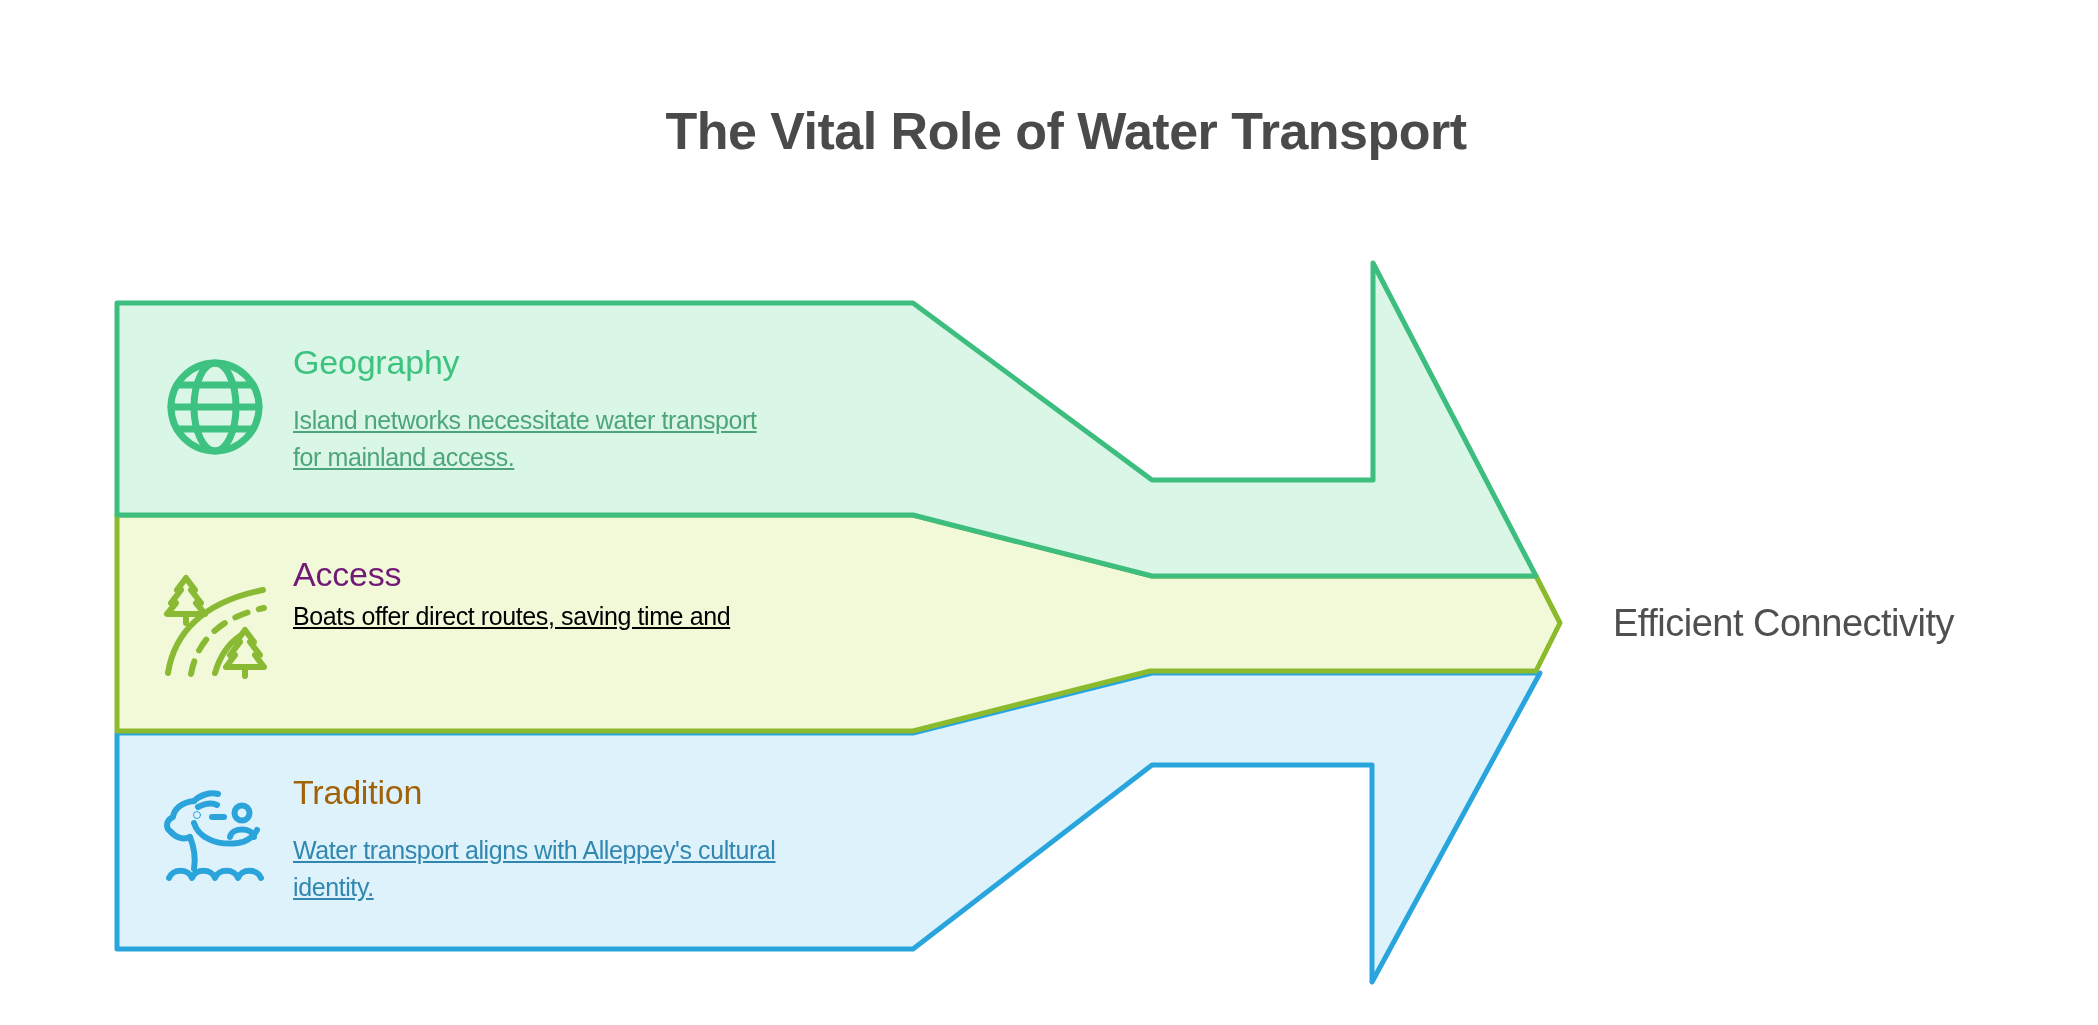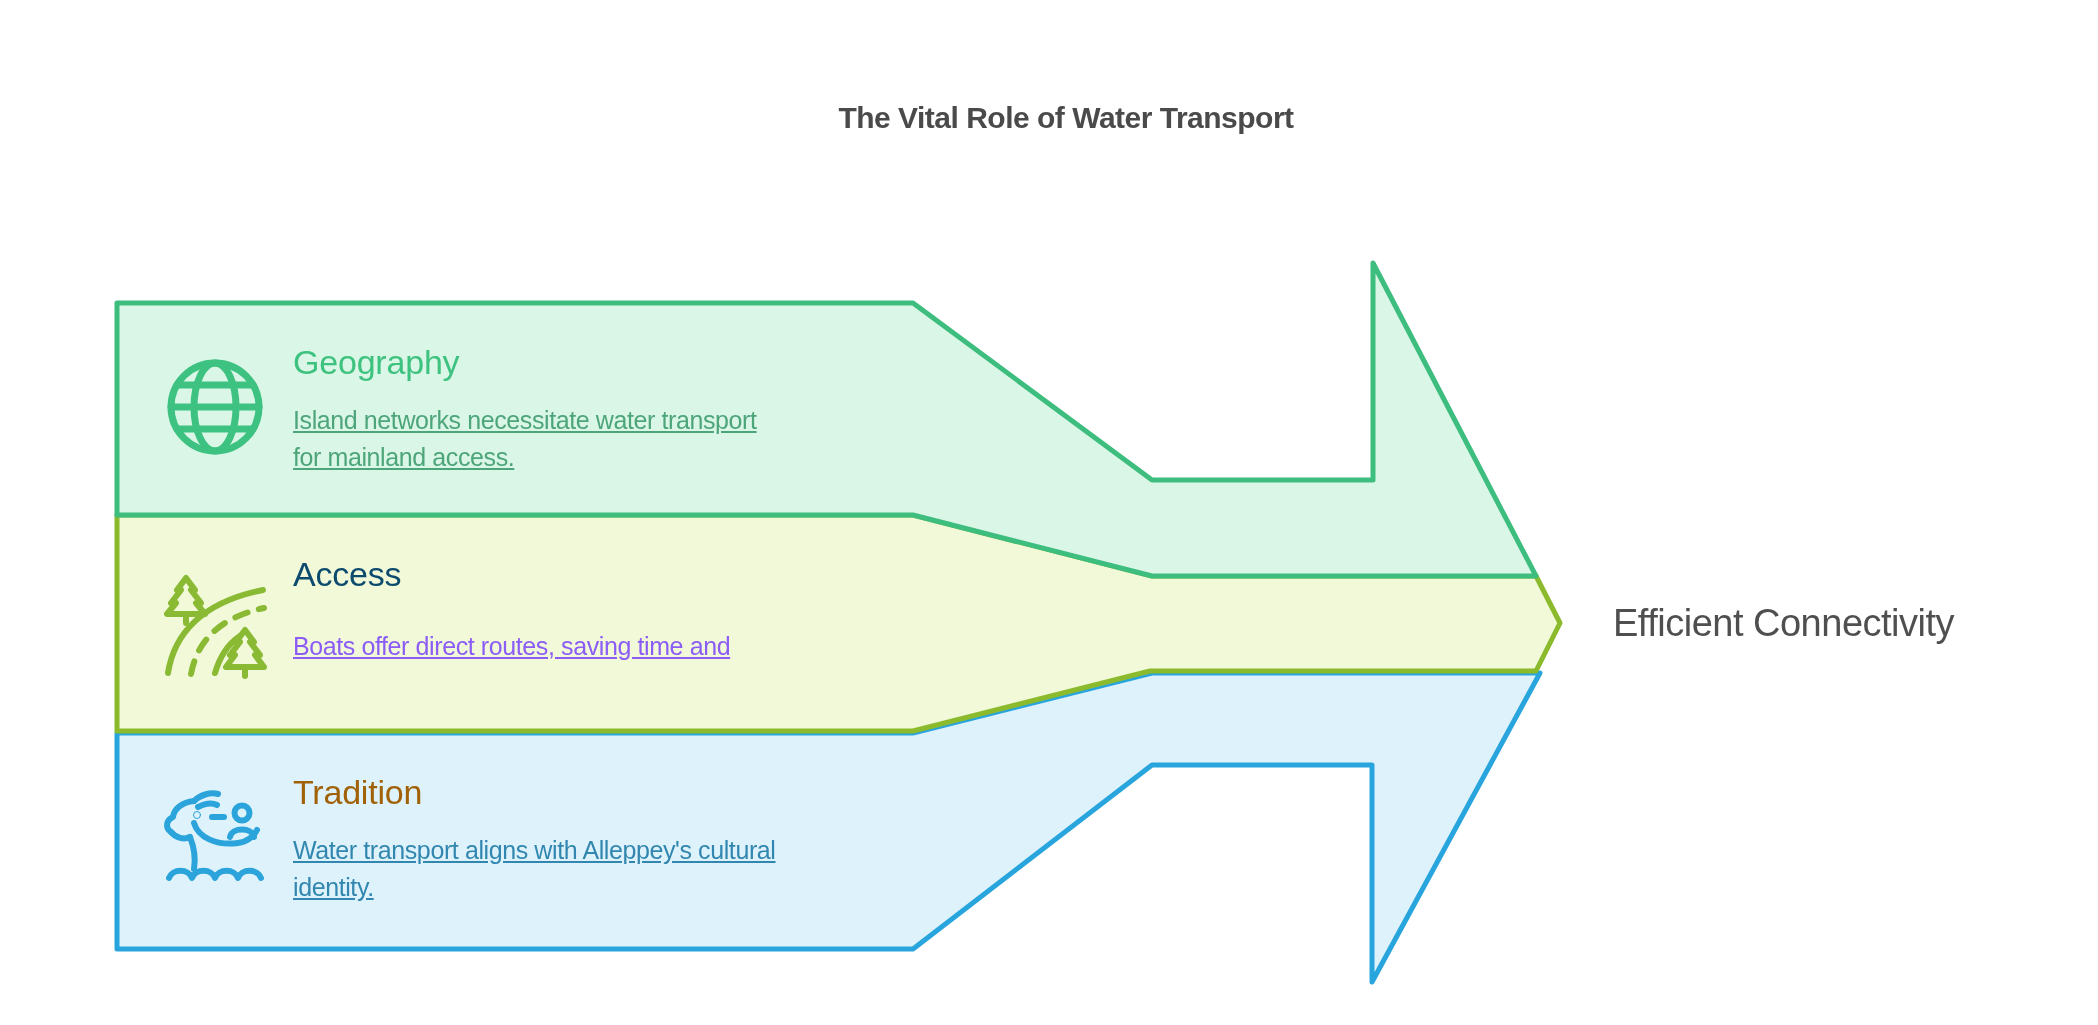--- a/index.html
+++ b/index.html
@@ -5,29 +5,29 @@
   html,body{margin:0;padding:0;background:#ffffff;}
   body{width:2098px;height:1025px;position:relative;overflow:hidden;
        font-family:"Liberation Sans","DejaVu Sans",sans-serif;}
   .abs{position:absolute;}
   #shapes{position:absolute;left:0;top:0;}
   .shape{stroke-width:5;stroke-linejoin:round;}
   .shape.geo {fill:#daf6e6;stroke:#3dbd7e;}
   .shape.acc {fill:#f1f9d8;stroke:#8cba2d;}
   .shape.trad{fill:#def2fc;stroke:#29a5dd;}
   .page-title{left:66px;top:101px;width:2000px;text-align:center;
-      font-size:30px;font-weight:700;color:#4a4a4a;letter-spacing:-0.5px;}
+      font-size:52px;font-weight:700;color:#4a4a4a;letter-spacing:-0.5px;}
   .band-title{left:293px;font-size:34px;font-weight:400;line-height:46px;letter-spacing:-0.2px;}
   .band-title.geo {top:339px;color:#3ec27f;}
-  .band-title.acc {top:551px;color:#0c4a6e;}
+  .band-title.acc {top:551px;color:#701a75;}
   .band-title.trad{top:769px;color:#a16207;}
   .band-desc{left:293px;font-size:25px;line-height:37px;letter-spacing:-0.4px;}
   .band-desc span{display:block;text-decoration:underline;}
   .band-desc.geo {top:402px;color:#4da57a;}
-  .band-desc.acc {top:628px;color:#8b5cf6;}
+  .band-desc.acc {top:598px;color:#000000;}
   .band-desc.trad{top:832px;color:#3187af;}
   .result-label{left:1613px;top:602px;font-size:38px;color:#4f4f4f;letter-spacing:-0.5px;text-align:right;}
   .icon{position:absolute;}
   .icon path,.icon circle,.icon ellipse,.icon line{fill:none;stroke-linecap:round;stroke-linejoin:round;}
   .icon.geo  *{stroke:#3ec281;}
   .icon.acc  *{stroke:#8aba34;}
   .icon.trad *{stroke:#2aa4da;}
 </style>
 </head>
 <body>

